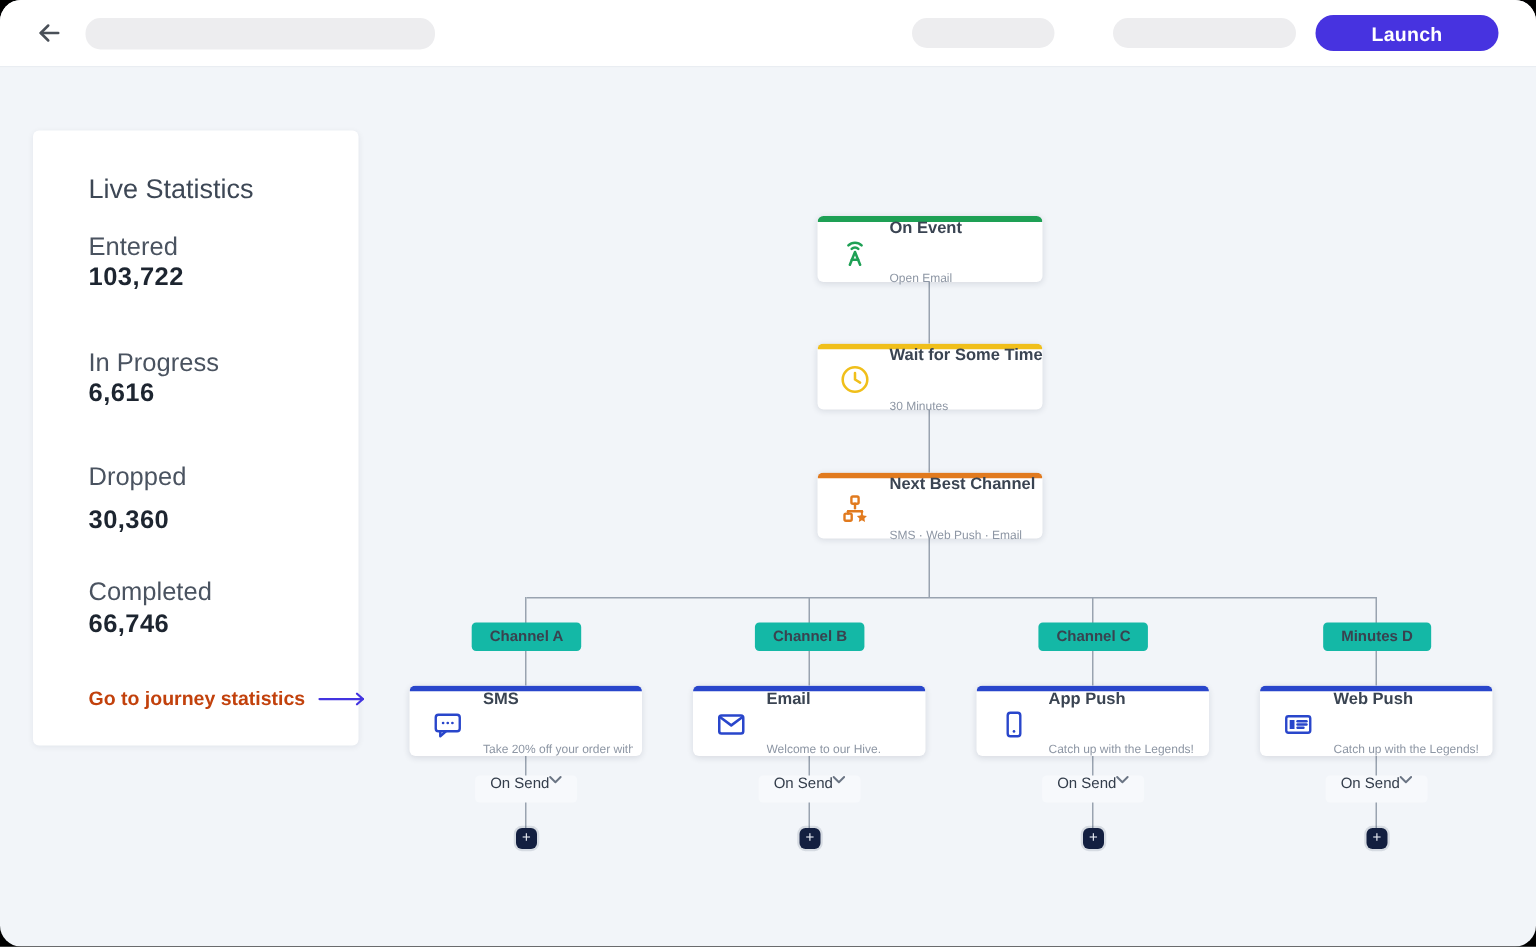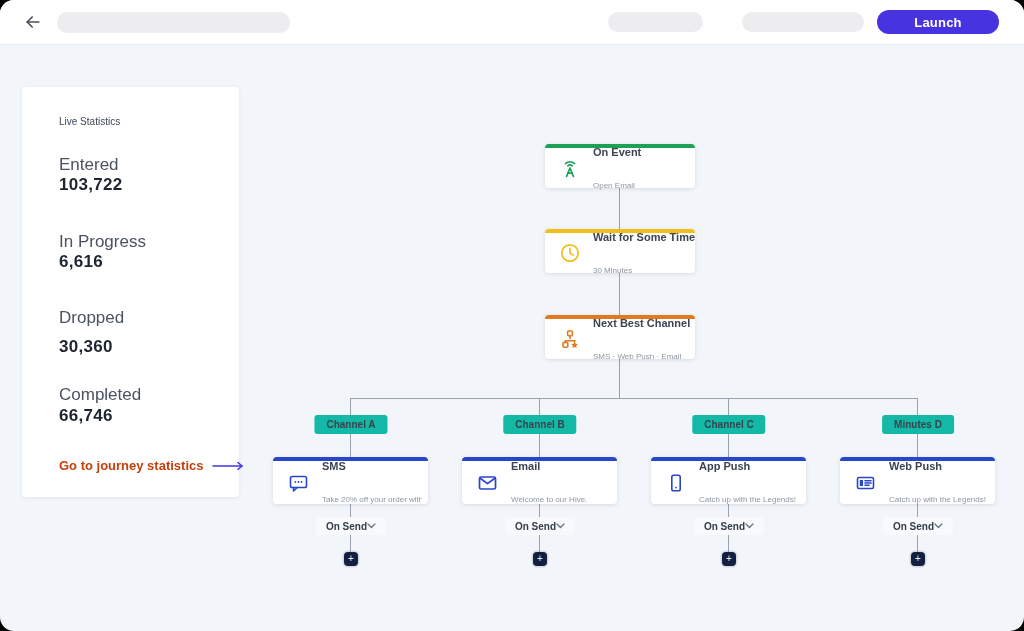--- a/index.html
+++ b/index.html
@@ -14,40 +14,40 @@
   .sk2{width:95px;margin-left:auto;}
   .sk3{width:122px;margin-left:39px;}
   .launch-btn{margin-left:13px;width:122px;height:24px;border-radius:12px;border:none;color:#fff;font-family:"Liberation Sans",sans-serif;font-size:13px;font-weight:700;letter-spacing:.2px;display:flex;align-items:center;justify-content:center;cursor:pointer;}
 
   
   .canvas{position:absolute;top:45px;left:0;width:1024px;height:586px;}
 
   
   .stats{position:absolute;left:22px;top:42px;width:217px;height:410px;background:#fff;border-radius:4px;box-shadow:0 1px 4px rgba(20,30,50,.07);}
   .stats .abs{position:absolute;left:37px;white-space:nowrap;}
-  .stats-title{font-size:10px;color:#3d4755;}
+  .stats-title{font-size:18px;color:#3d4755;}
   .stat-label{font-size:17px;color:#4a5360;}
   .stat-value{font-size:17px;font-weight:700;color:#1d2530;letter-spacing:.3px;}
   .stats-link{display:flex;align-items:center;gap:9px;font-size:13px;font-weight:700;cursor:pointer;text-decoration:none;}
 
   
   .vline{position:absolute;width:1px;background:#99a3b0;}
   .hline{position:absolute;height:1px;background:#99a3b0;}
 
   
   .node{position:absolute;background:#fff;border-radius:4px;border-top:4px solid #ccc;box-shadow:0 1px 4px rgba(25,35,60,.12);display:flex;align-items:center;gap:11px;padding:0 6px 0 13px;box-sizing:border-box;cursor:pointer;}
   .node.main{width:150px;height:44px;left:545px;}
   .node.child{width:155px;height:47px;}
   .node .icon{flex:0 0 auto;display:flex;align-items:center;}
   .node .txt{display:flex;flex-direction:column;min-width:0;gap:20px;}
   .node-title{font-size:11px;font-weight:700;color:#3a4452;line-height:12px;white-space:nowrap;}
   .node-sub{font-size:8px;color:#8d96a4;line-height:10px;margin-top:3px;white-space:nowrap;overflow:hidden;}
 
   .chip{position:absolute;height:19px;background:#14b8a6;border-radius:3px;font-size:10px;font-weight:700;color:#39424f;display:flex;align-items:center;padding:0 12px;transform:translateX(-50%);white-space:nowrap;}
-  .onsend{position:absolute;height:18px;background:#f7f9fc;border-radius:3px;font-size:10px;font-weight:700;color:#333d4b;display:flex;align-items:center;padding:0 10px;transform:translateX(-50%);cursor:pointer;}
+  .onsend{position:absolute;height:18px;background:#f7f9fc;border-radius:3px;font-size:10px;font-weight:400;color:#333d4b;display:flex;padding:0 10px;transform:translateX(-50%);cursor:pointer;}
   .plus-btn{position:absolute;width:14px;height:14px;background:#131f40;border:none;border-radius:4px;color:#e9edf5;font-size:10px;line-height:1;display:flex;align-items:center;justify-content:center;transform:translateX(-50%);cursor:pointer;box-shadow:0 0 0 1.5px rgba(19,31,64,.12);padding:0;}
   svg{display:block;}
 </style>
 </head>
 <body>
 
 <div class="screen">
 
   <div class="topbar">
     <button class="back-btn">

